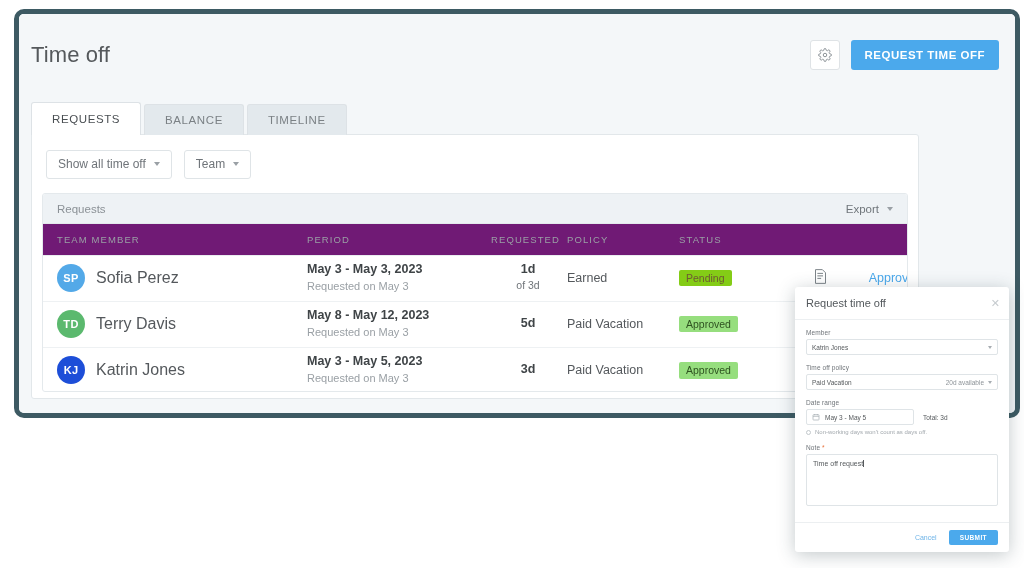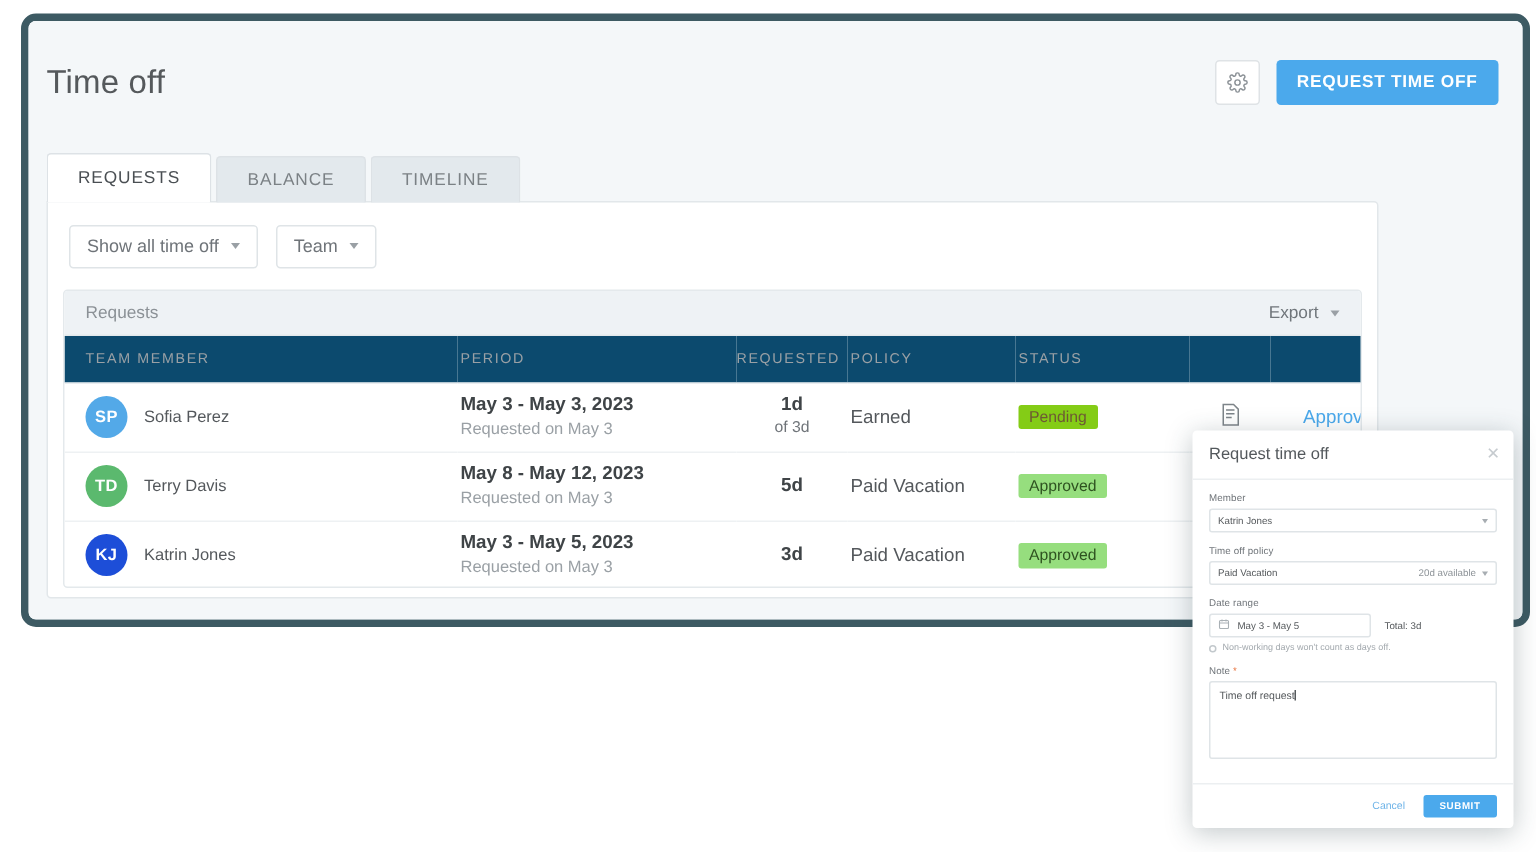--- a/index.html
+++ b/index.html
@@ -194,21 +194,21 @@
   }
   table.req-table th {
     font-size: 9.5px;
     letter-spacing: 1.1px;
     color: #9aa0a5;
     font-weight: 400;
     text-align: left;
     height: 31px;
     padding: 0 0 0 0;
     border-bottom: 1px solid #e9edf0;
-    background: #0c4a6e;
+    background: #701a75;
   }
   table.req-table td {
     height: 46px;
     border-bottom: 1px solid #eef1f3;
     font-size: 12.5px;
     color: #54585c;
     vertical-align: middle;
     padding: 0;
   }
   tr.req-row:last-child td { border-bottom: none; }
@@ -225,21 +225,21 @@
   .avatar {
     width: 28px; height: 28px;
     border-radius: 50%;
     color: #ffffff;
     font-size: 11px;
     font-weight: 600;
     display: flex; align-items: center; justify-content: center;
     letter-spacing: .3px;
     flex: 0 0 auto;
   }
-  .member-name { font-size: 11px; color: #54585c; }
+  .member-name { font-size: 16px; color: #54585c; }
 
   .period-main {
     font-size: 12.5px; color: #3f4447; font-weight: 700;
     line-height: 1.25;
   }
   .period-sub {
     font-size: 11px; color: #9aa0a5; line-height: 1.5;
   }
 
   .req-main  { font-size: 12.5px; color: #3f4447; font-weight: 700; line-height: 1.25; }

